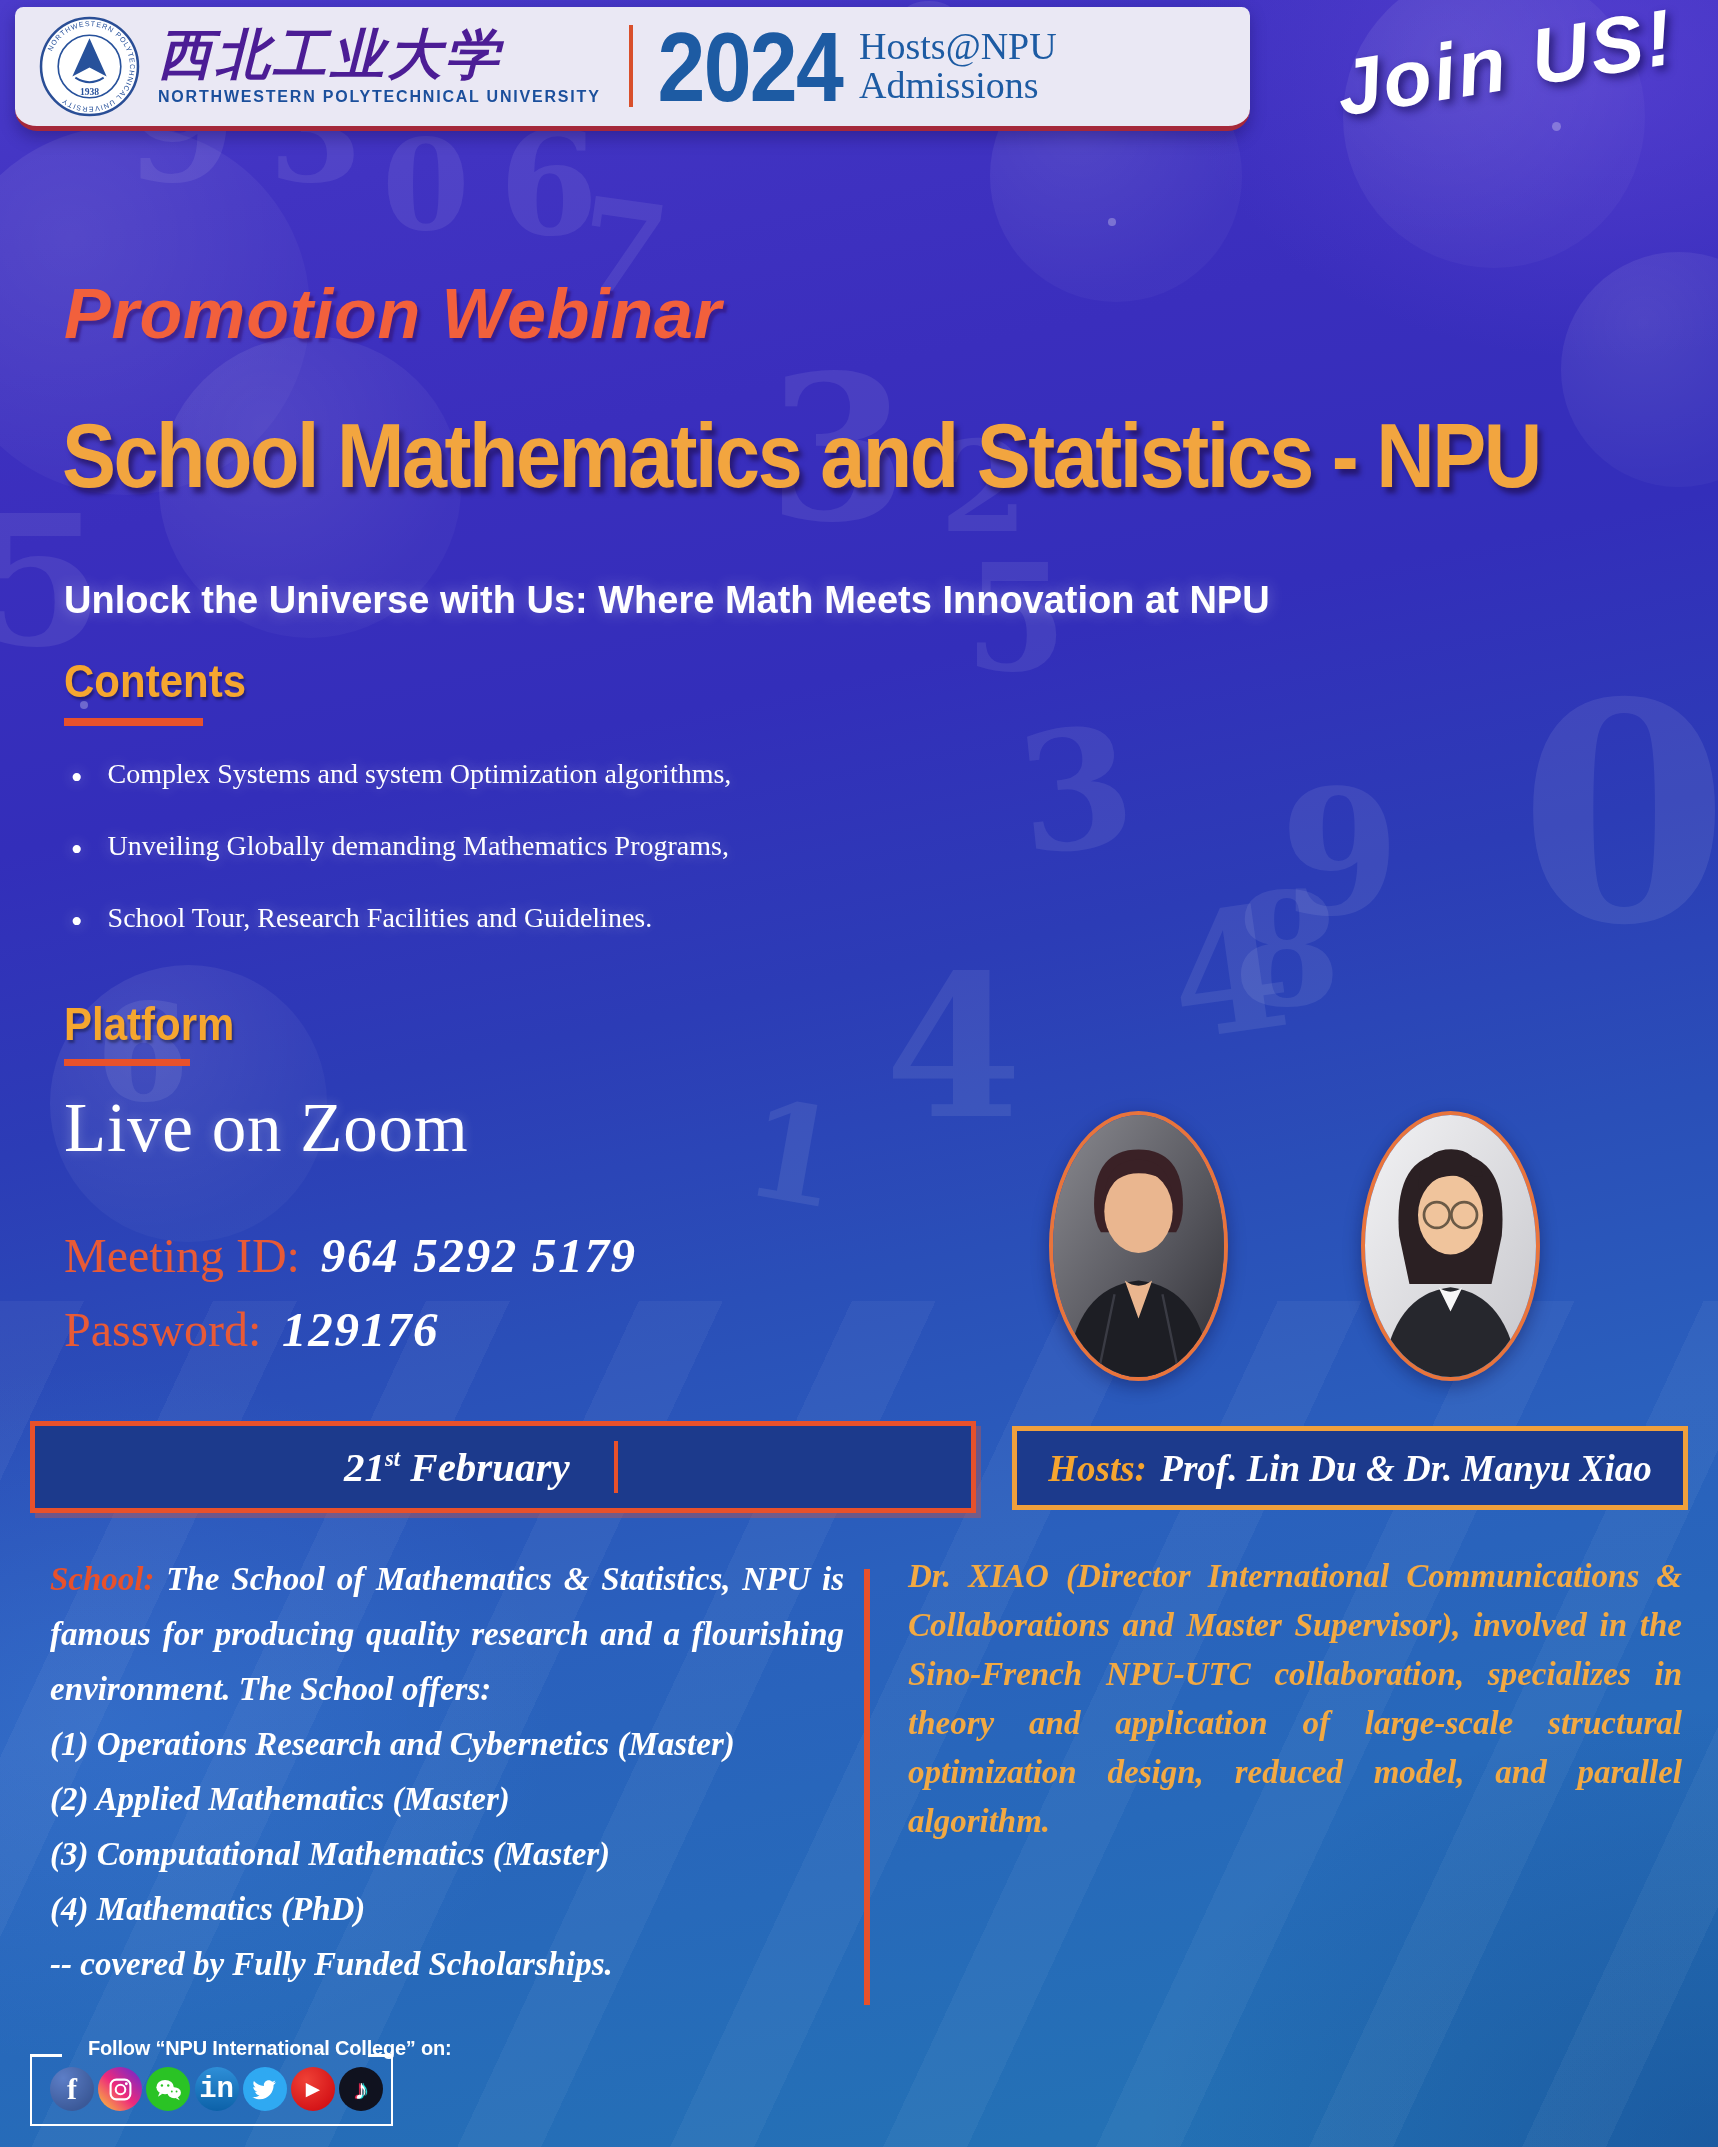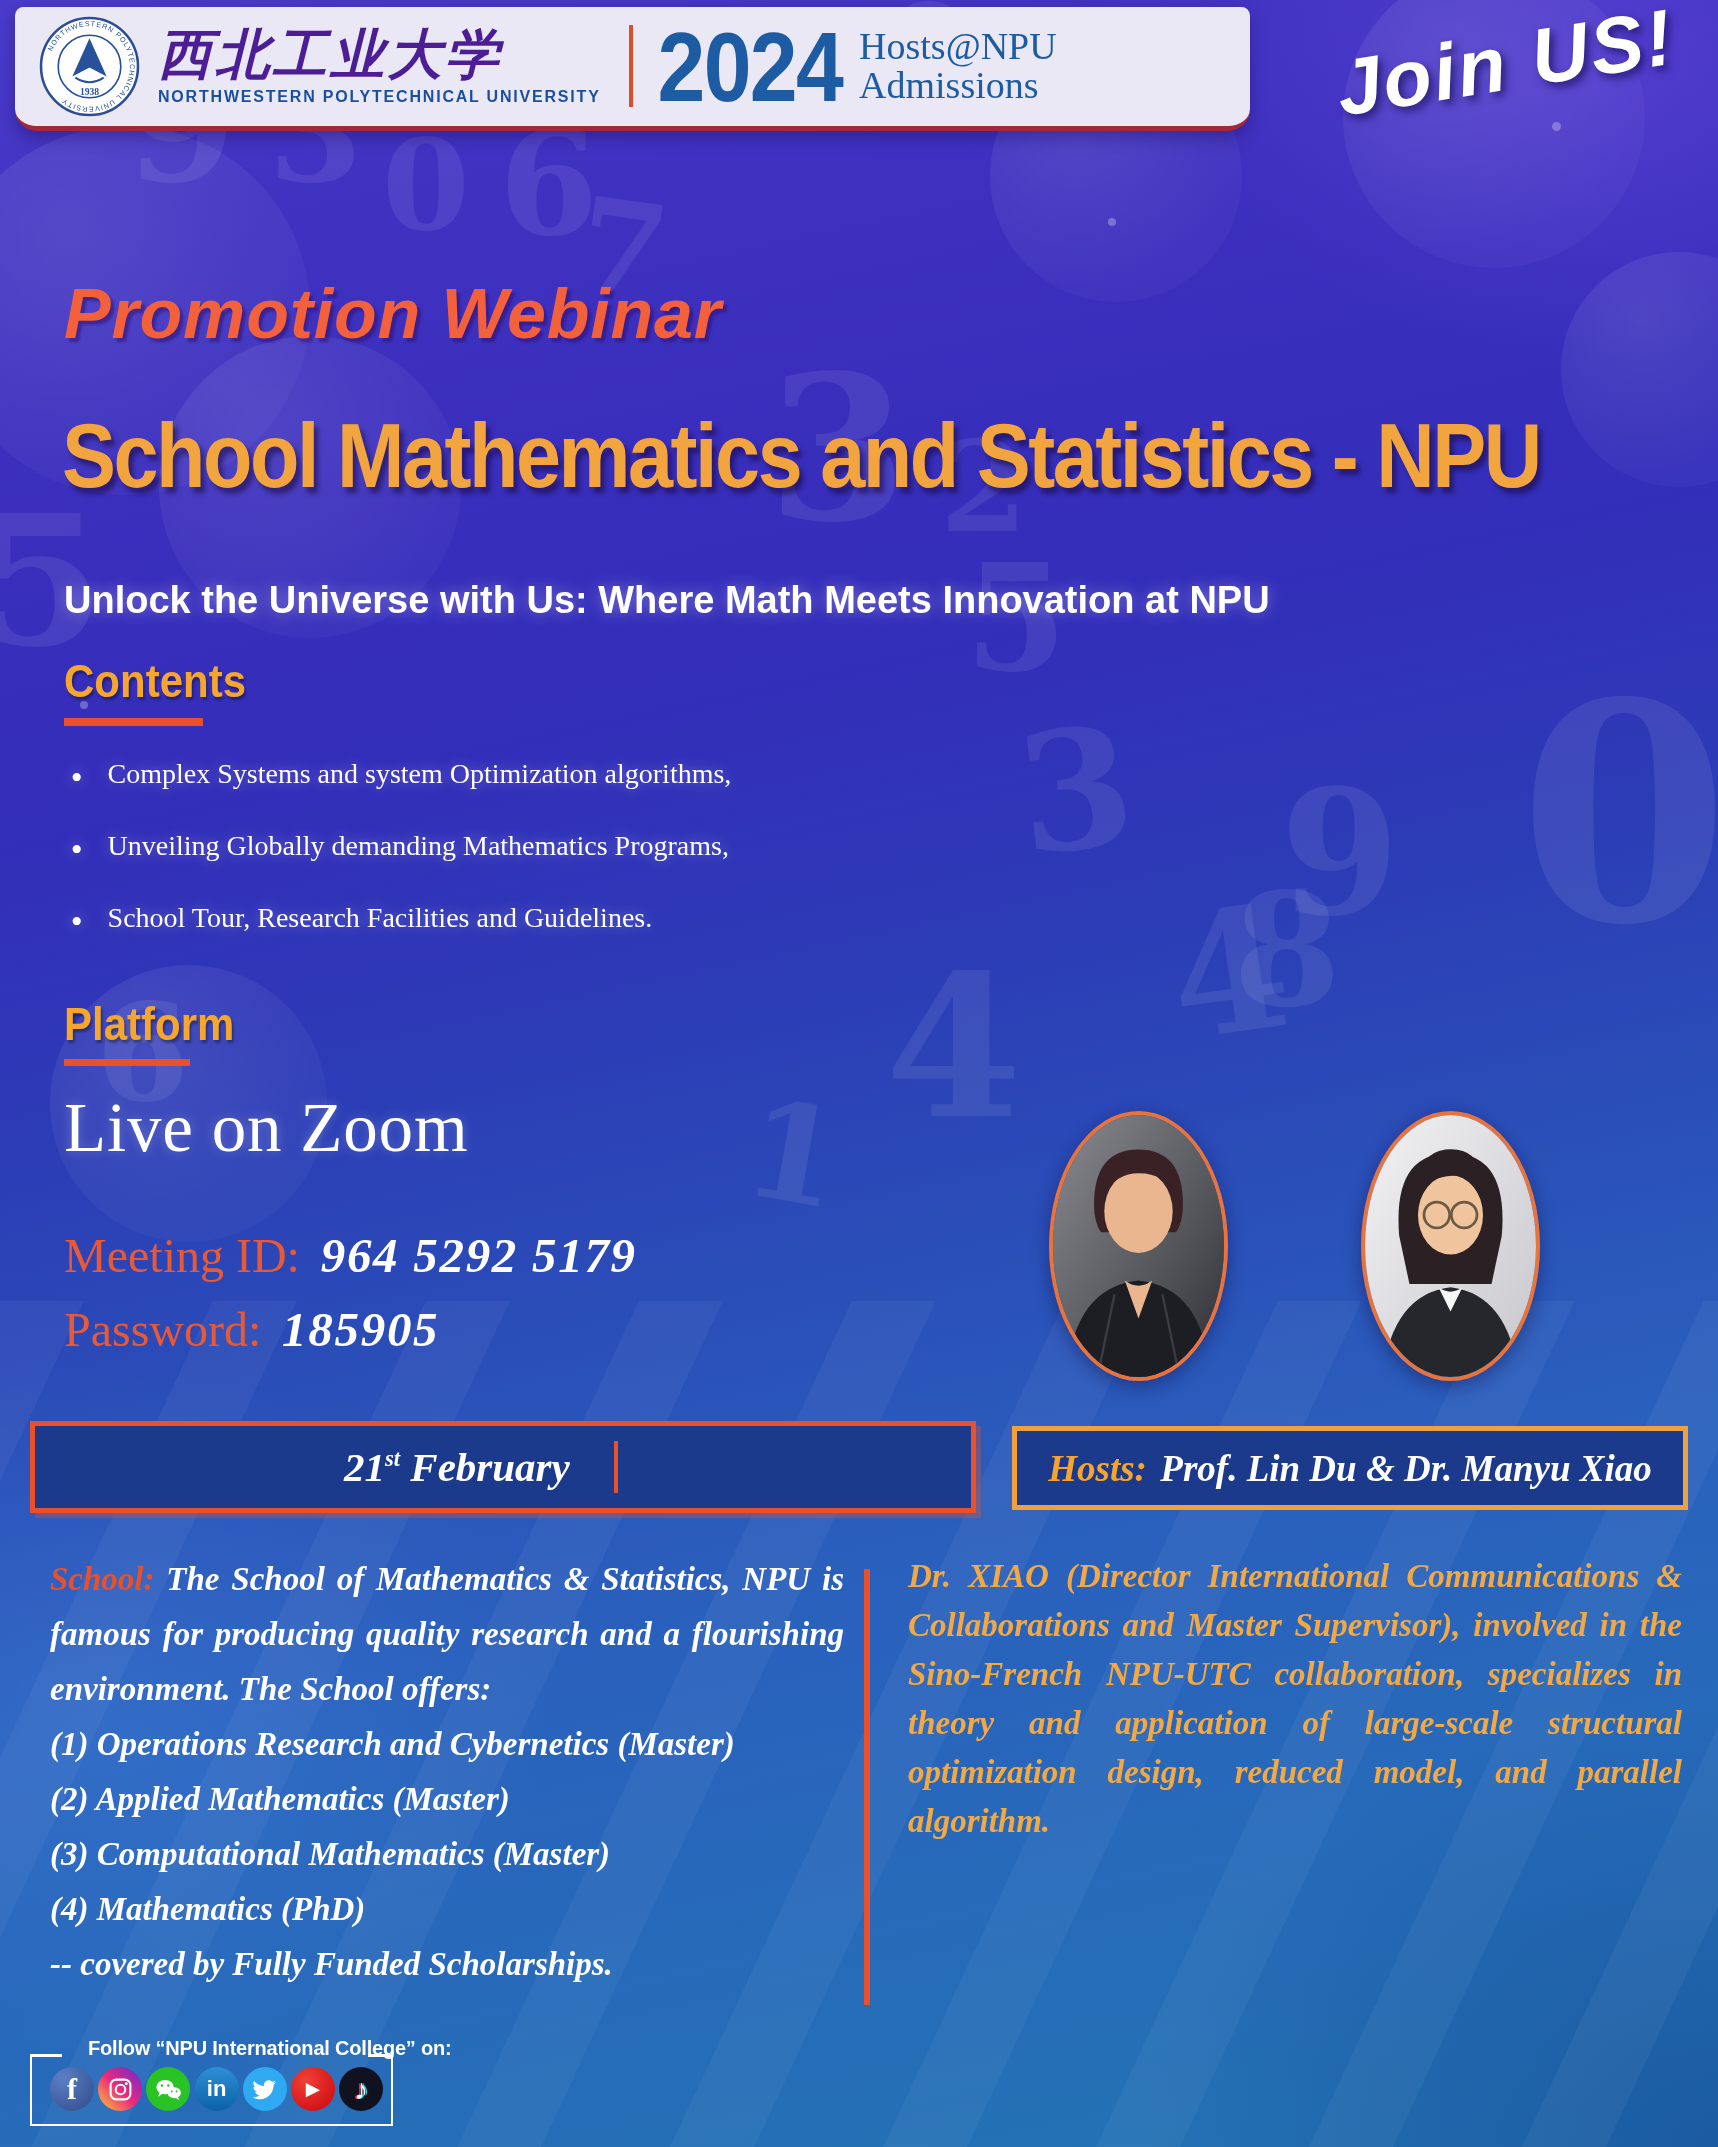--- a/index.html
+++ b/index.html
@@ -72,21 +72,21 @@
   
   .fbox{left:30px;top:2054px;width:359px;height:70px;border:2.5px solid #fff;border-top:none;}
   .fseg{height:2.5px;background:#fff;top:2054px;}
   .flabel{left:88px;top:2037px;font-size:20px;font-weight:700;color:#fff;letter-spacing:-0.2px;white-space:nowrap;}
   .icons{left:50px;top:2067px;display:flex;gap:4.2px;}
   .icn{width:44px;height:44px;border-radius:50%;display:flex;align-items:center;justify-content:center;flex:0 0 auto;}
   .icn svg{display:block;}
   .fb{background:radial-gradient(circle at 30% 25%,#5d7ec7,#3b5998 75%);color:#fff;font-family:"Liberation Serif",serif;font-weight:700;font-size:30px;}
   .ig{background:linear-gradient(45deg,#f9ce34 0%,#ee2a7b 48%,#6228d7 100%);}
   .wc{background:#2ac325;}
-  .li{background:linear-gradient(180deg,#2e8fd8,#0c61a8);color:#fff;font-weight:800;font-size:22px;}
+  .li{background:linear-gradient(180deg,#2e8fd8,#0c61a8);color:#fff;font-weight:800;font-size:29px;font-family:Liberation Mono, monospace;}
   .tw{background:#2fa9f2;}
   .yt{background:radial-gradient(circle at 35% 30%,#ef4136,#d41317 75%);color:#fff;font-size:18.5px;}
   .tt{background:#10121f;color:#fff;font-size:28.5px;font-weight:700;text-shadow:1.7px 0 0.8px #25f4ee,-1.7px 0 0.8px #fe2c55;}
 </style>
 </head>
 <body>
 
 <div class="poster">
 
   <div class="abs streaks"></div>
@@ -163,21 +163,21 @@
 
   <div class="abs h2" style="left:64px;top:999px;">Platform</div>
   <div class="abs rule" style="left:64px;top:1059px;width:126px;height:6.7px;"></div>
   <div class="abs zoomline">Live on Zoom</div>
   <div class="abs meet">
     <span class="mlabel">Meeting ID:</span>
     <span class="mval">964 5292 5179</span>
   </div>
   <div class="abs pass">
     <span class="mlabel">Password:</span>
-    <span class="mval">185905</span>
+    <span class="mval">129176</span>
   </div>
 
   <div class="abs avatar" style="left:1049px;top:1111px;">
     <svg viewBox="0 0 100 152" width="171" height="262" preserveAspectRatio="none">
       <defs>
           <linearGradient id="bg1" x1="0" y1="0" x2="1" y2="1">
         <stop offset="0" stop-color="#8a8a90"></stop>
             <stop offset=".6" stop-color="#55555c"></stop>
             <stop offset="1" stop-color="#2e2e34"></stop>
       </linearGradient>

